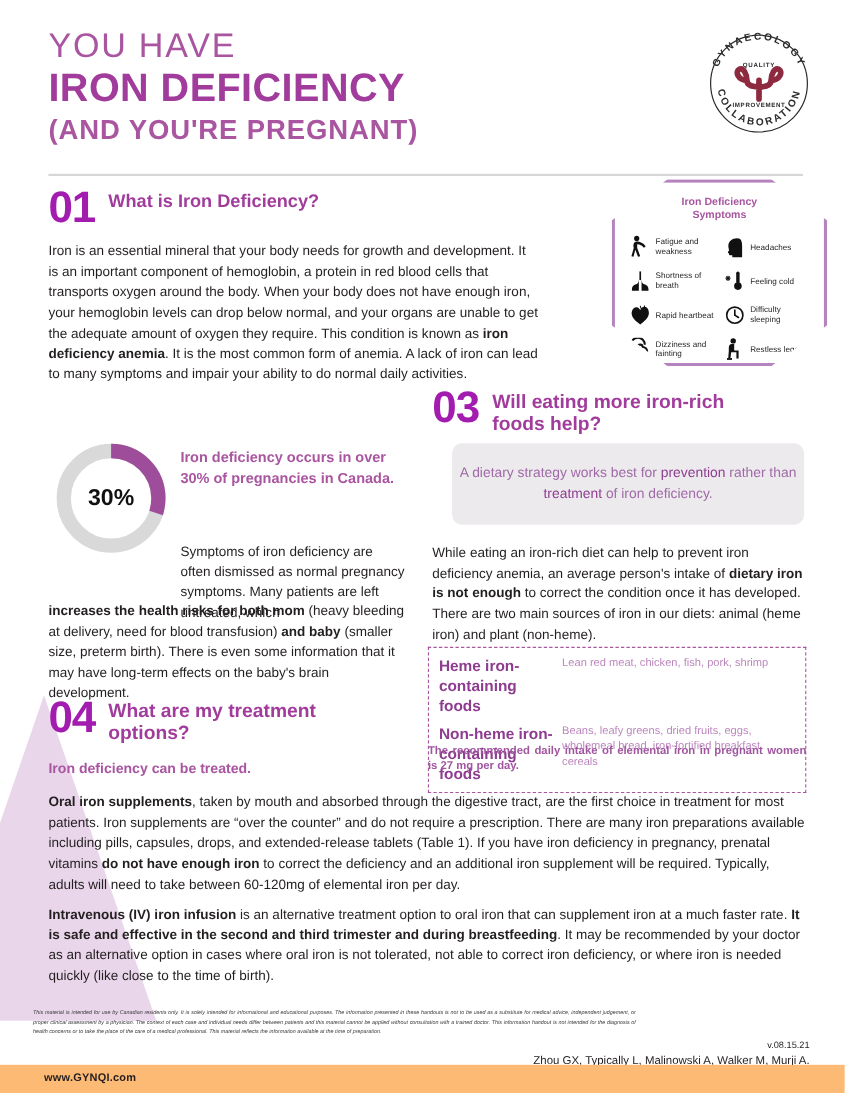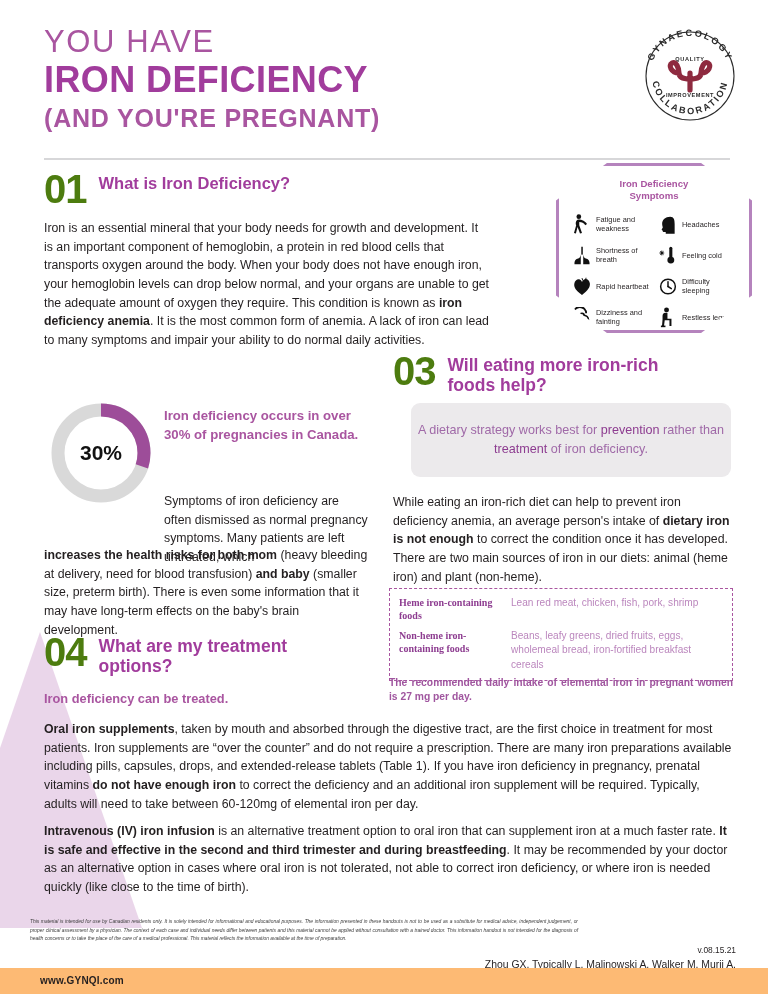--- a/index.html
+++ b/index.html
@@ -26,21 +26,21 @@
   .hdr .l2{font-size:36px;letter-spacing:.4px;color:#a13c9c;font-weight:700;line-height:1.12;margin-top:1px;}
   .hdr .l3{font-size:25px;letter-spacing:.8px;color:#a955a0;font-weight:700;line-height:1.2;margin-top:3px;}
 
   
   .logo{position:absolute;right:26px;top:24px;width:104px;height:104px;z-index:3;}
 
   .rule{position:absolute;left:44px;top:158px;width:686px;height:2px;background:#d7d7d9;z-index:2;}
 
   
   .sec{position:absolute;z-index:3;display:flex;align-items:flex-start;}
-  .num{font-size:40px;font-weight:700;color:#4d7c0f;line-height:.96;letter-spacing:-1px;text-align:right;}
+  .num{font-size:40px;font-weight:700;color:#a21caf;line-height:.96;letter-spacing:-1px;text-align:right;}
   .sttl{font-size:17.5px;font-weight:700;color:#a13c9c;line-height:1.12;margin-left:12px;padding-top:4px;}
 
   
   .body{position:absolute;z-index:3;font-size:12.3px;line-height:1.52;color:#231f20;text-align:left;}
   .body b{font-weight:700;}
 
   
   .octa{
     position:absolute;left:556px;top:163px;width:196px;height:170px;z-index:3;
     background:#ffffff;border:3px solid #b583bd;
@@ -72,21 +72,21 @@
   .callout p{margin:0;text-align:center;color:#a06aa8;font-size:12.6px;line-height:1.52;}
   .callout b{color:#8d3c90;font-weight:400;}
 
   
   .foods{
     position:absolute;left:389px;top:588px;width:344px;z-index:3;
     border:1.6px dashed #a955a0;box-sizing:border-box;padding:7px 8px 8px 9px;
   }
   .frow{display:flex;align-items:flex-start;margin-bottom:7px;}
   .frow:last-child{margin-bottom:0;}
-  .fk{width:104px;min-width:104px;font-size:10px;font-weight:700;color:#8d3c90;line-height:1.3;font-family:Liberation Serif, serif;}
+  .fk{width:104px;min-width:104px;font-size:14px;font-weight:700;color:#8d3c90;line-height:1.3;}
   .fv{font-size:10.1px;color:#bb86bd;line-height:1.42;padding-left:8px;}
   .rec{
     position:absolute;left:389px;top:676px;width:344px;z-index:3;
     font-size:10.3px;font-weight:700;color:#a0569f;line-height:1.36;text-align:justify;
   }
 
   
   .disc{
     position:absolute;left:30px;top:918px;width:548px;z-index:3;
     font-size:4.9px;line-height:1.74;color:#3b3b3b;font-style:italic;text-align:justify;

